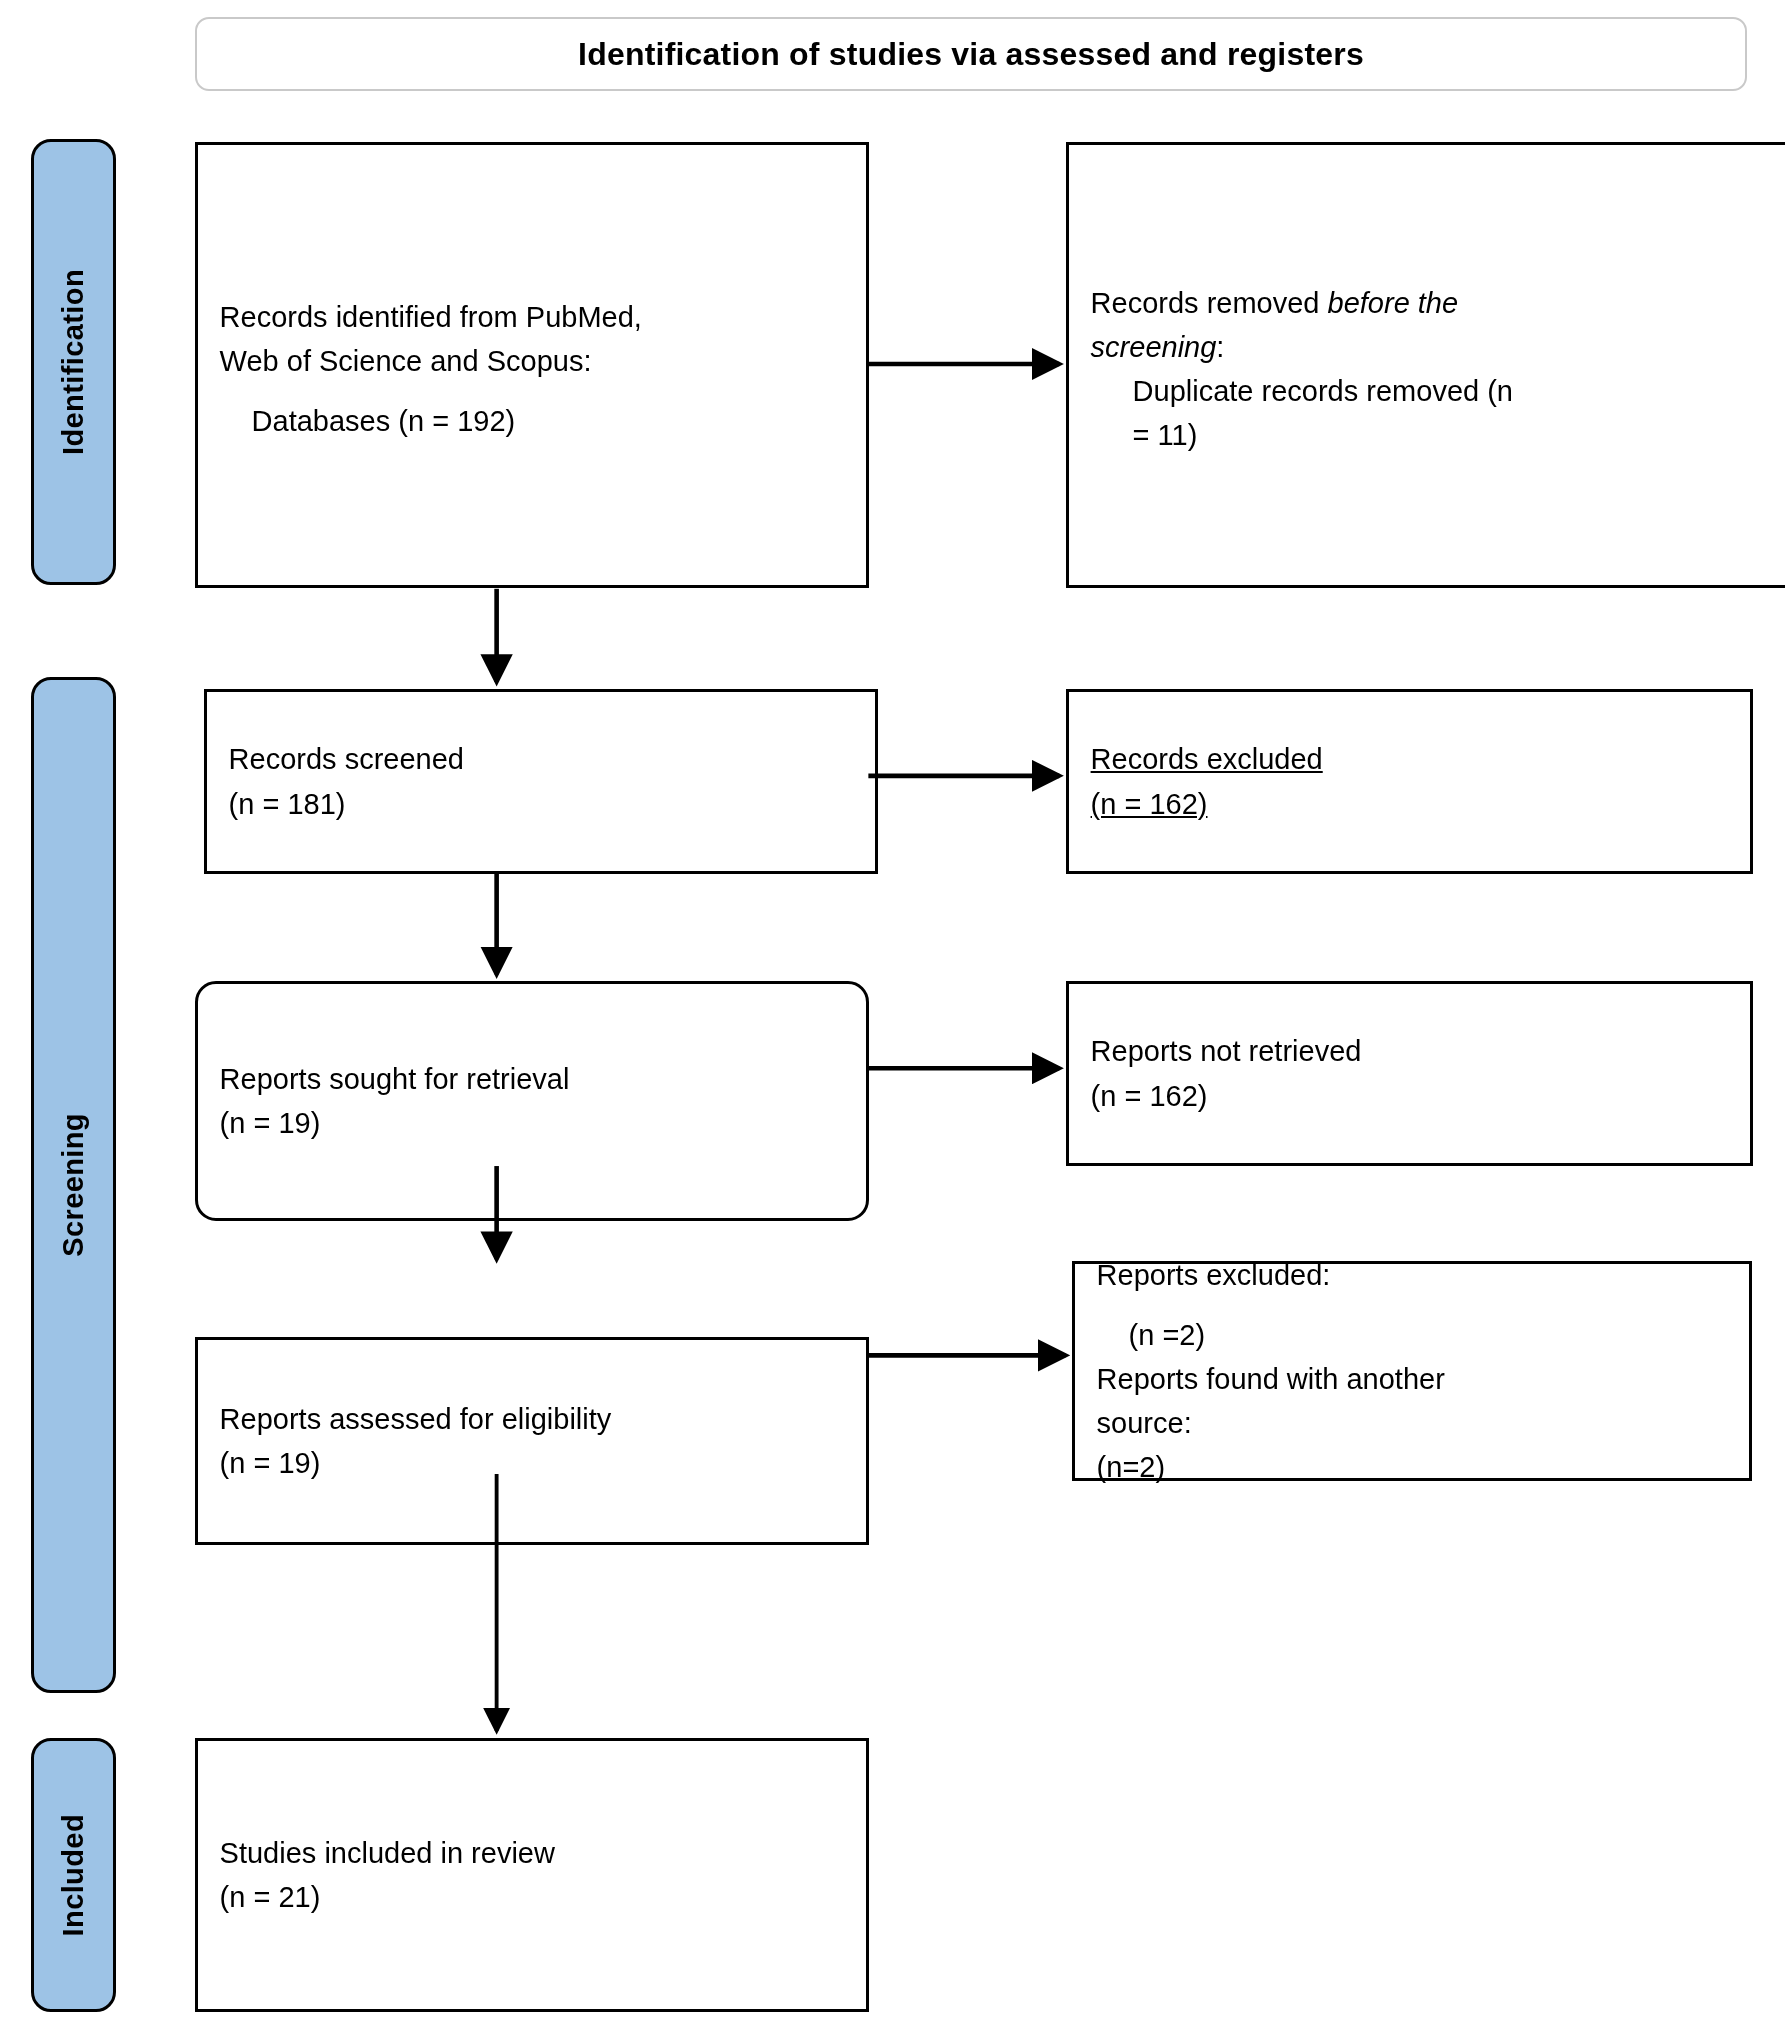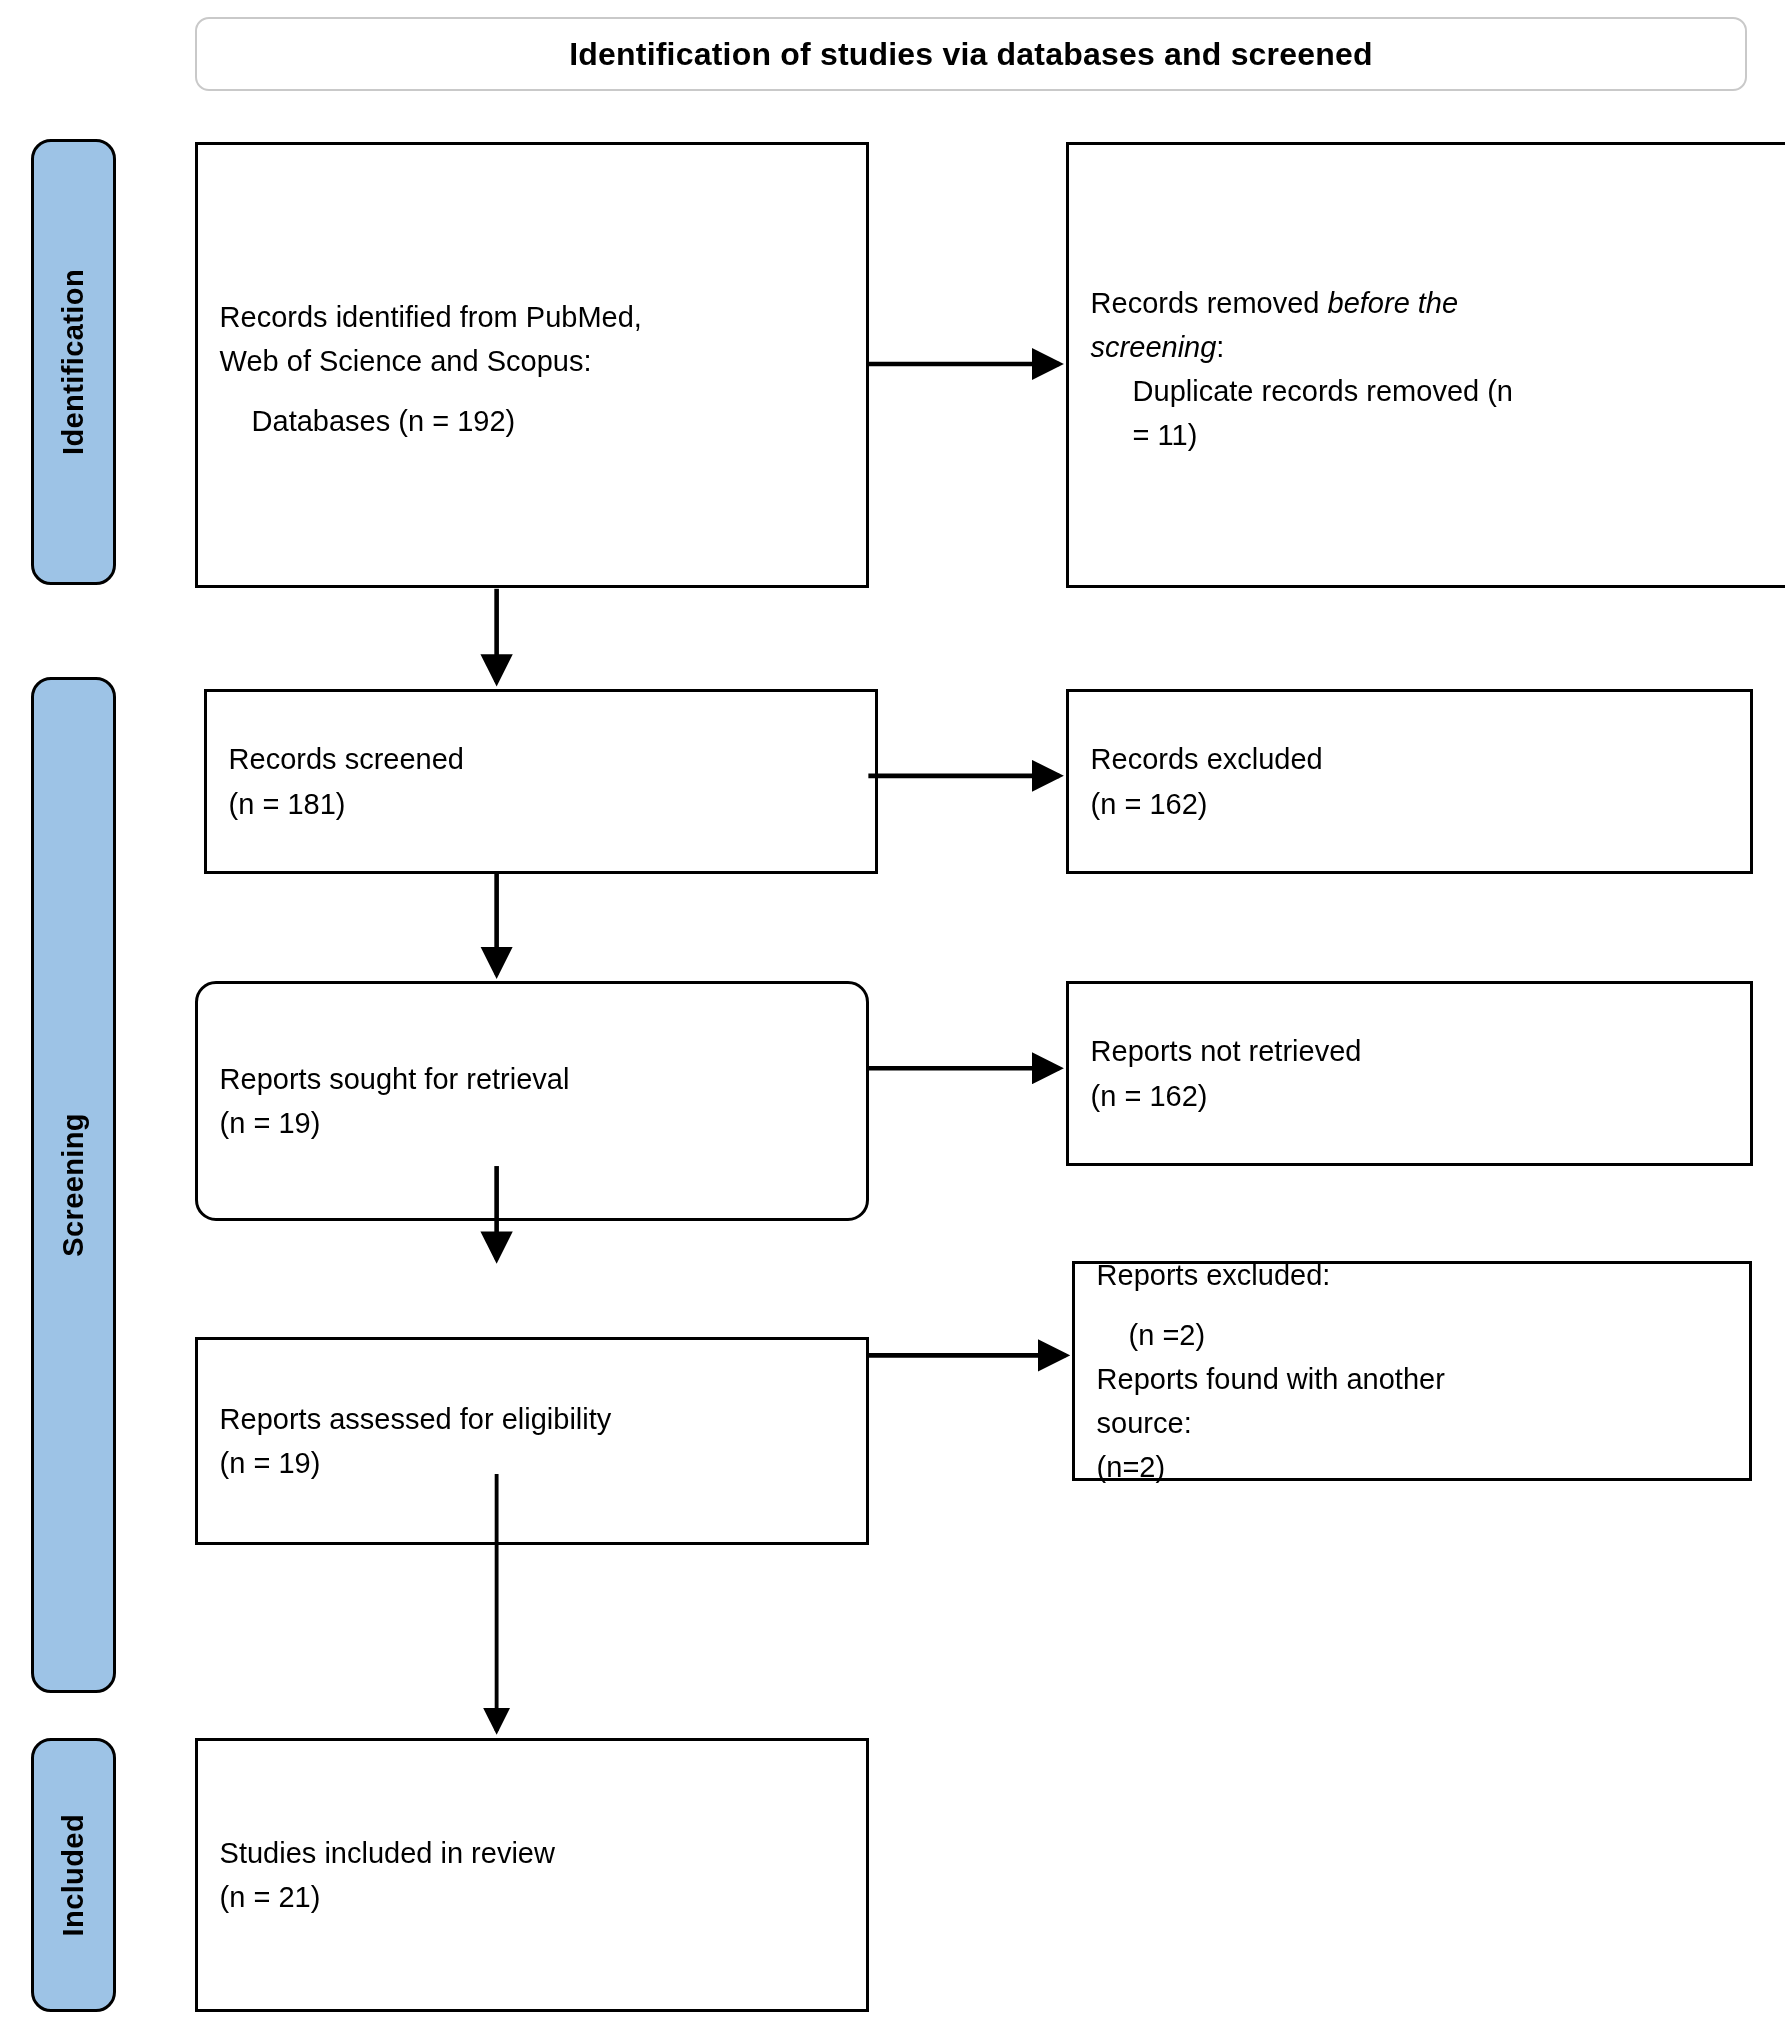--- a/index.html
+++ b/index.html
@@ -85,42 +85,42 @@
     white-space: pre-wrap;
   }
   .flow-box .box-line.indent { padding-left: 42px; }
   .flow-box .box-line.indent-sm { padding-left: 32px; margin-top: 16px; }
   .flow-box .box-line i { font-style: italic; }
 
   
   #box-identified      { left: 195px;  top: 142px;  width: 674px;  height: 446px; }
   #box-removed         { left: 1066px; top: 142px;  width: 778px;  height: 446px; }
   #box-screened        { left: 204px;  top: 689px;  width: 674px;  height: 185px; }
-  #box-records-excl    { left: 1066px; top: 689px;  width: 687px;  height: 185px; }
+  #box-records-excl    { left: 1066px; top: 689px;  width: 687px;  height: 185px; text-decoration: underline; }
   #box-sought          { left: 195px;  top: 981px; width: 674px;  height: 240px; border-radius: 21px; }
   #box-not-retrieved   { left: 1066px; top: 981px; width: 687px;  height: 185px; }
   #box-assessed        { left: 195px;  top: 1337px; width: 674px;  height: 208px; }
   #box-reports-excl    { left: 1072px; top: 1261px; width: 680px;  height: 220px; }
   #box-included        { left: 195px;  top: 1738px; width: 674px;  height: 274px; }
 
   
   #box-identified .box-stack { margin-top: 7.7px; }
   #box-removed .box-stack { margin-top: 7.7px; }
 
   
   .connector { position: absolute; }
   .connector svg { display: block; overflow: visible; }
 </style>
 </head>
 <body>
 
 <div id="page">
 
   <div class="title-banner">
-    <span class="title-text">Identification of studies via databases and screened</span>
+    <span class="title-text">Identification of studies via assessed and registers</span>
   </div>
 
   <div class="stage-bar" id="stage-identification">
     <span class="stage-label">Identification</span>
   </div>
   <div class="stage-bar" id="stage-screening">
     <span class="stage-label">Screening</span>
   </div>
   <div class="stage-bar" id="stage-included">
     <span class="stage-label">Included</span>

